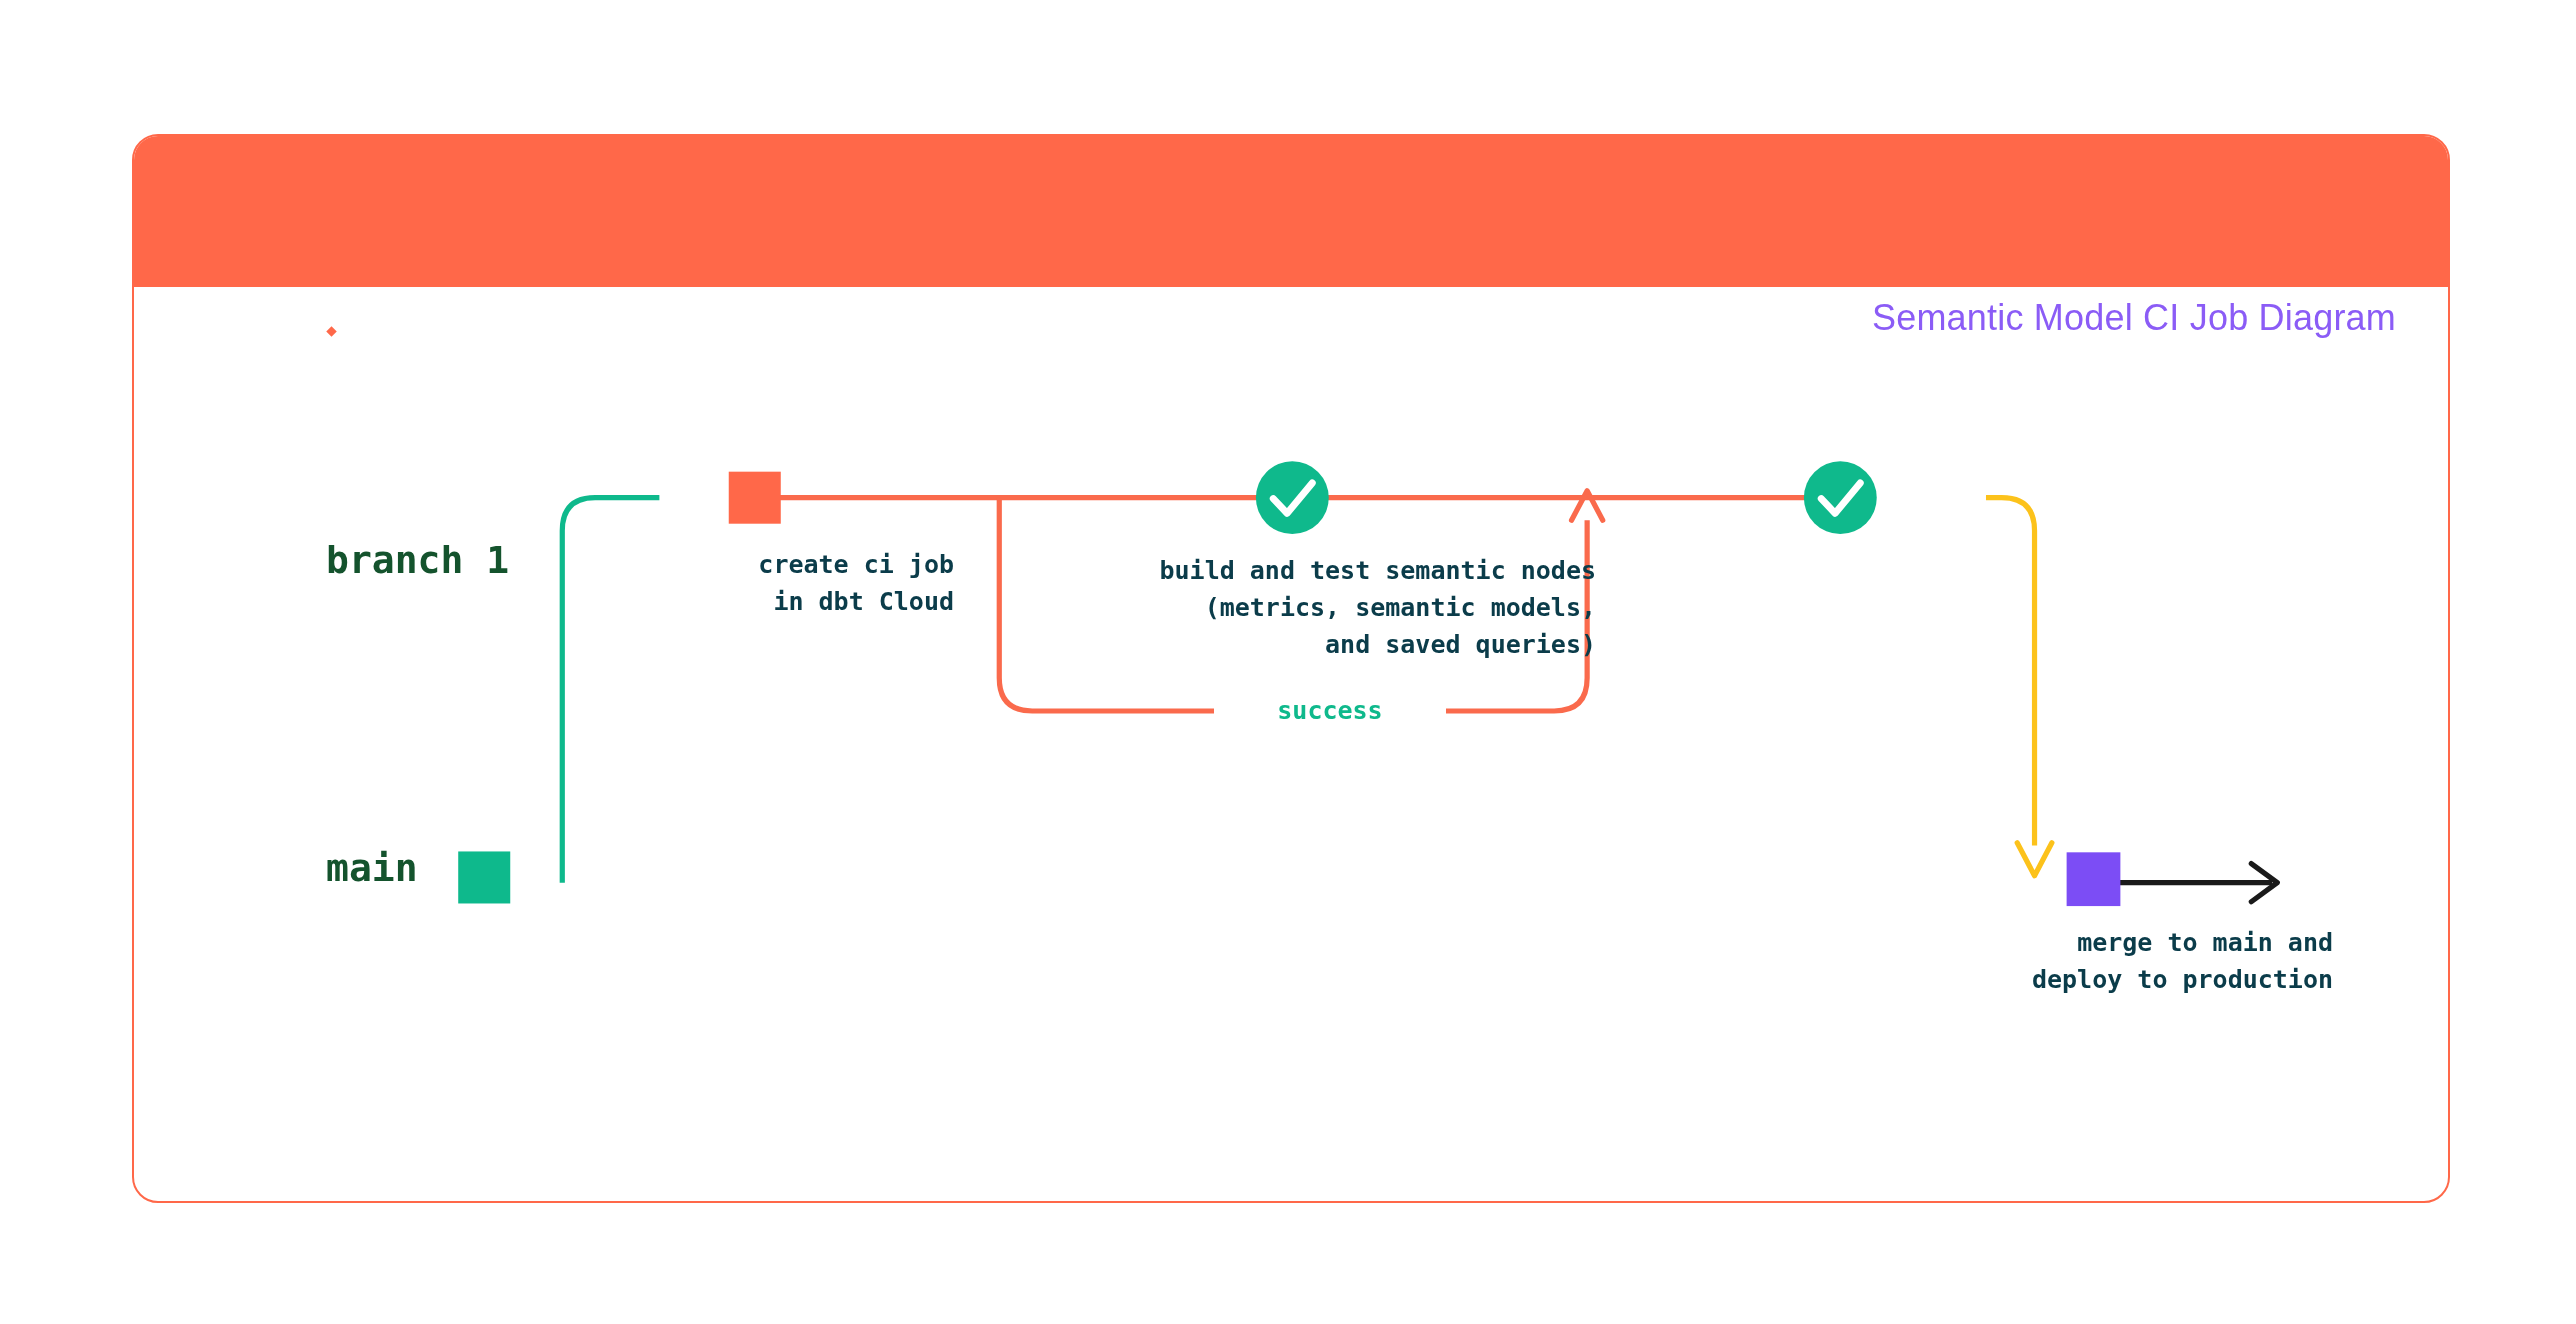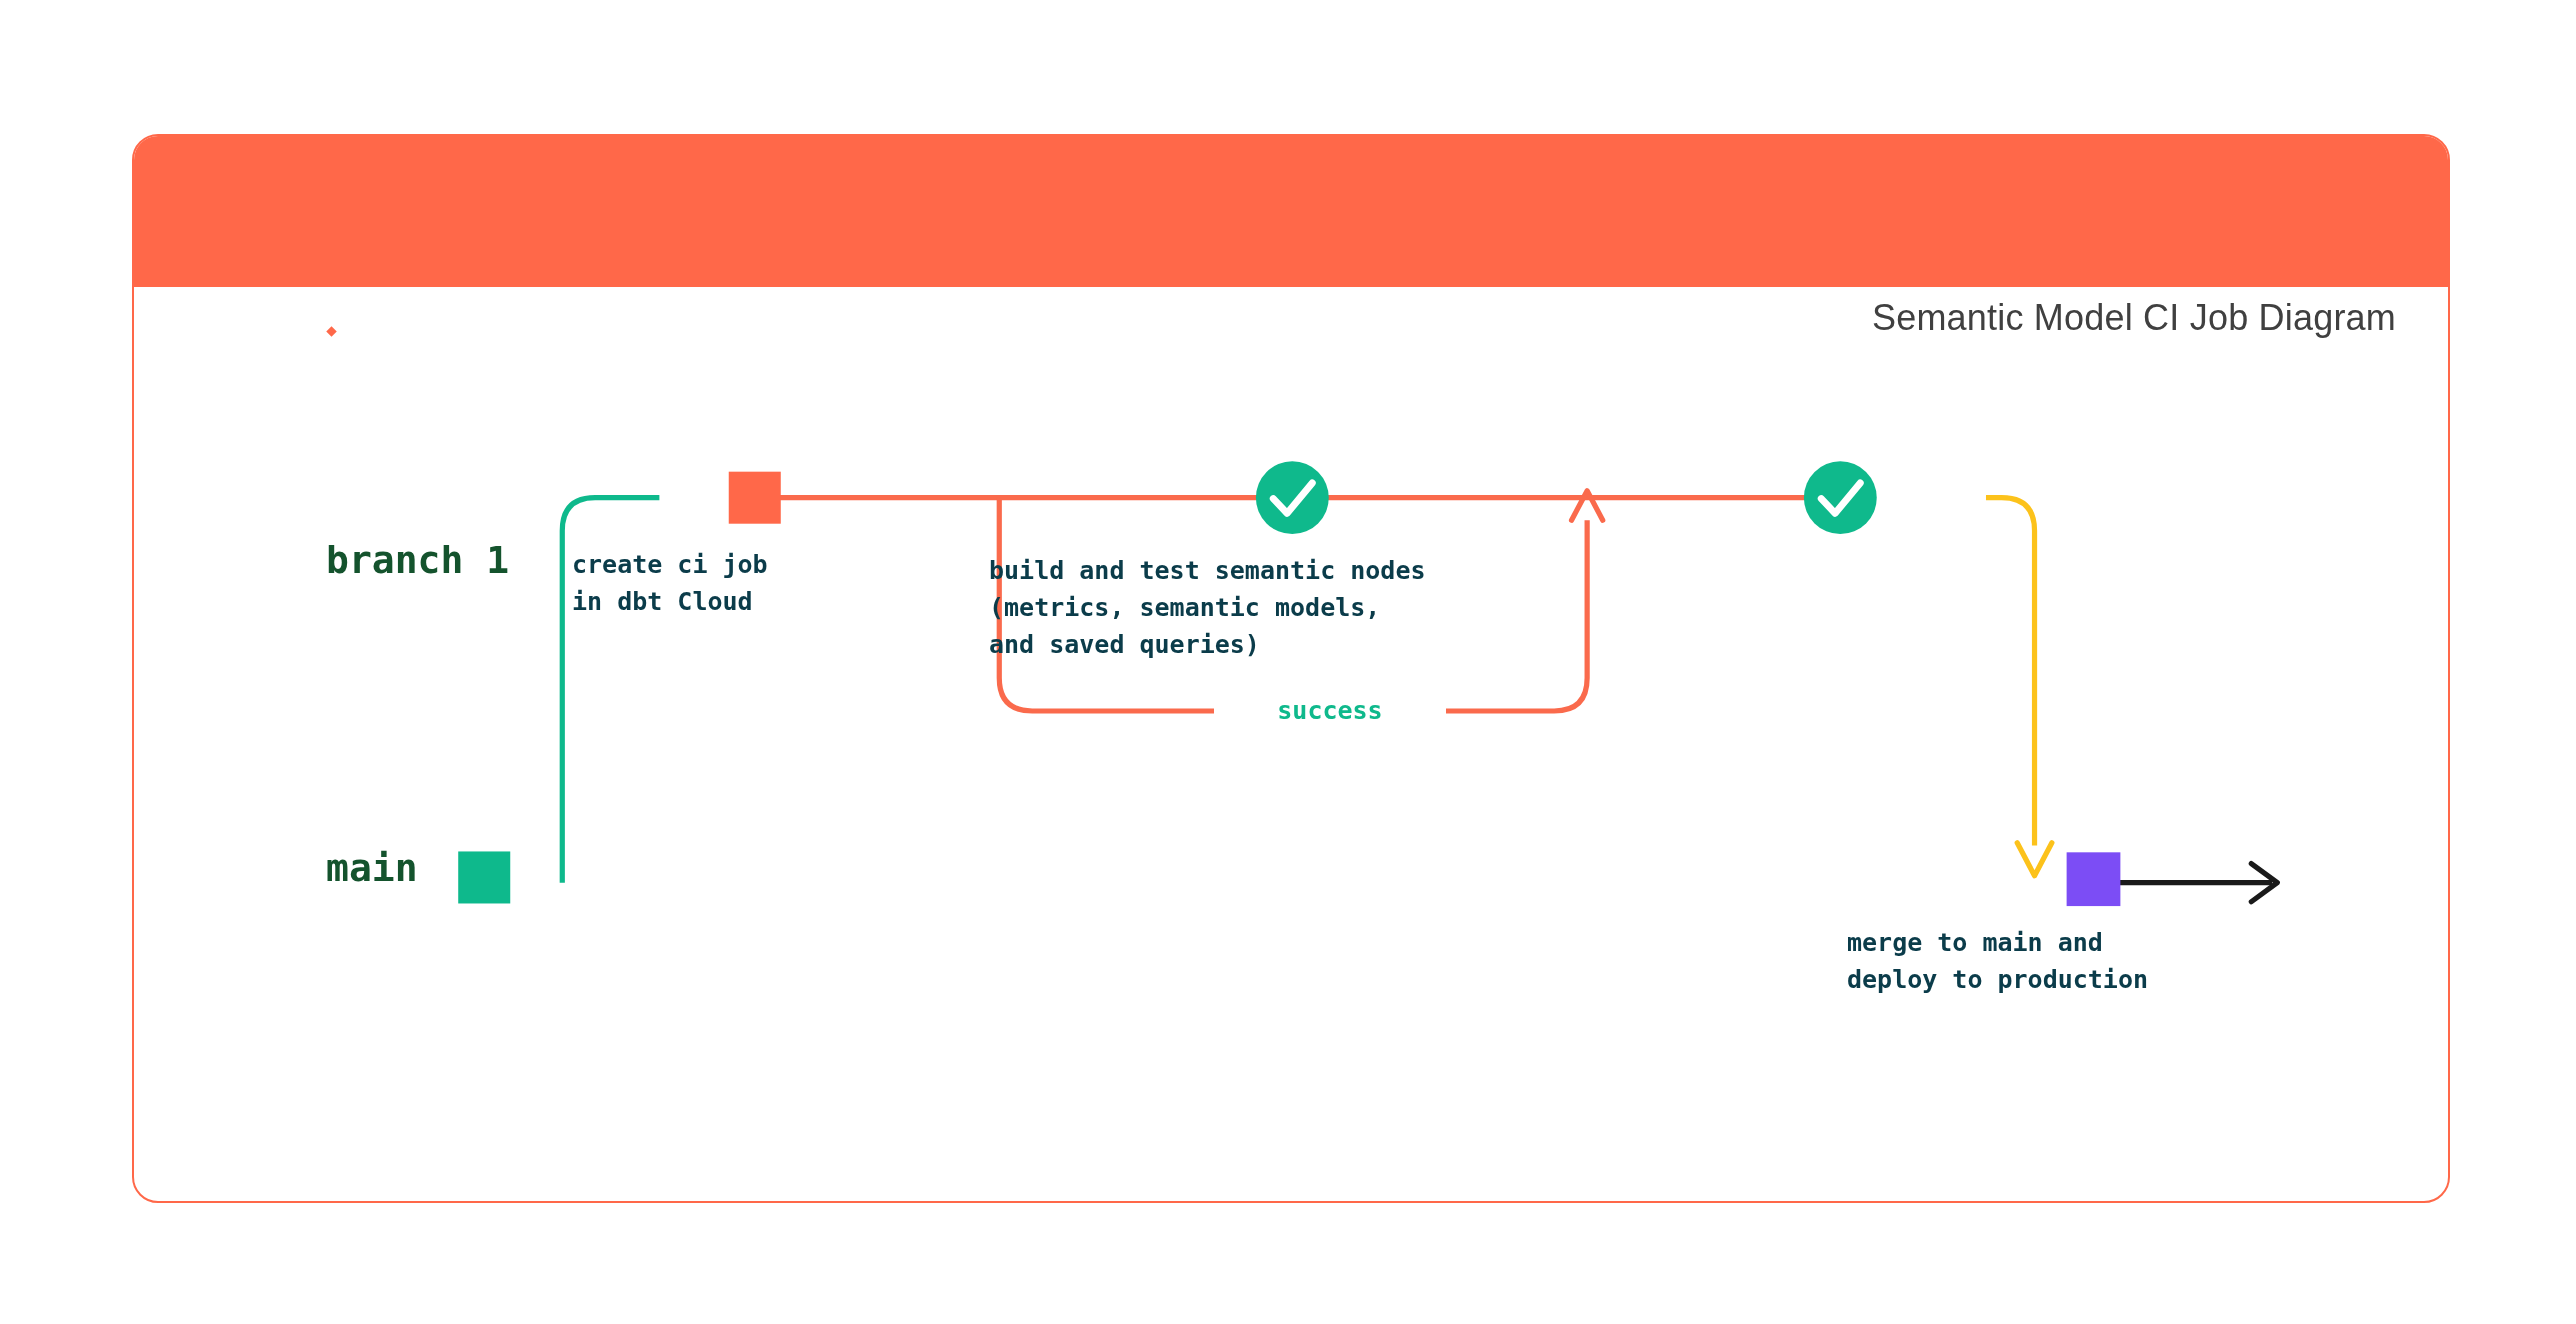--- a/index.html
+++ b/index.html
@@ -54,21 +54,21 @@
     height: 75px;
   }
 
   .card-title {
     position: absolute;
     right: 52px;
     top: 161px;
     font-family: "Liberation Sans", sans-serif;
     font-size: 36px;
     font-weight: 400;
-    color: #404040;
+    color: #8b5cf6;
     letter-spacing: 0.2px;
     white-space: nowrap;
   }
 
   
   #diagram {
     position: absolute;
     left: 0;
     top: 0;
     width: 2576px;
@@ -89,21 +89,21 @@
   .lane-label.main   { left: 326px; top: 846px; }
 
   
   .caption {
     position: absolute;
     font-family: "DejaVu Sans Mono", monospace;
     font-weight: bold;
     font-size: 25px;
     line-height: 1.48;
     color: #0B3C4A;
-    text-align: left;
+    text-align: right;
     white-space: pre-line;
   }
   .cap-create { left: 572px;  top: 546px; width: 382px; }
   .cap-build  { left: 989px; top: 552px; width: 607px; }
   .cap-commit { left: 1657px; top: 546px; width: 390px; }
   .cap-merge  { left: 1847px; top: 924px; width: 486px; }
 
   .success-label {
     position: absolute;
     left: 1214px;

